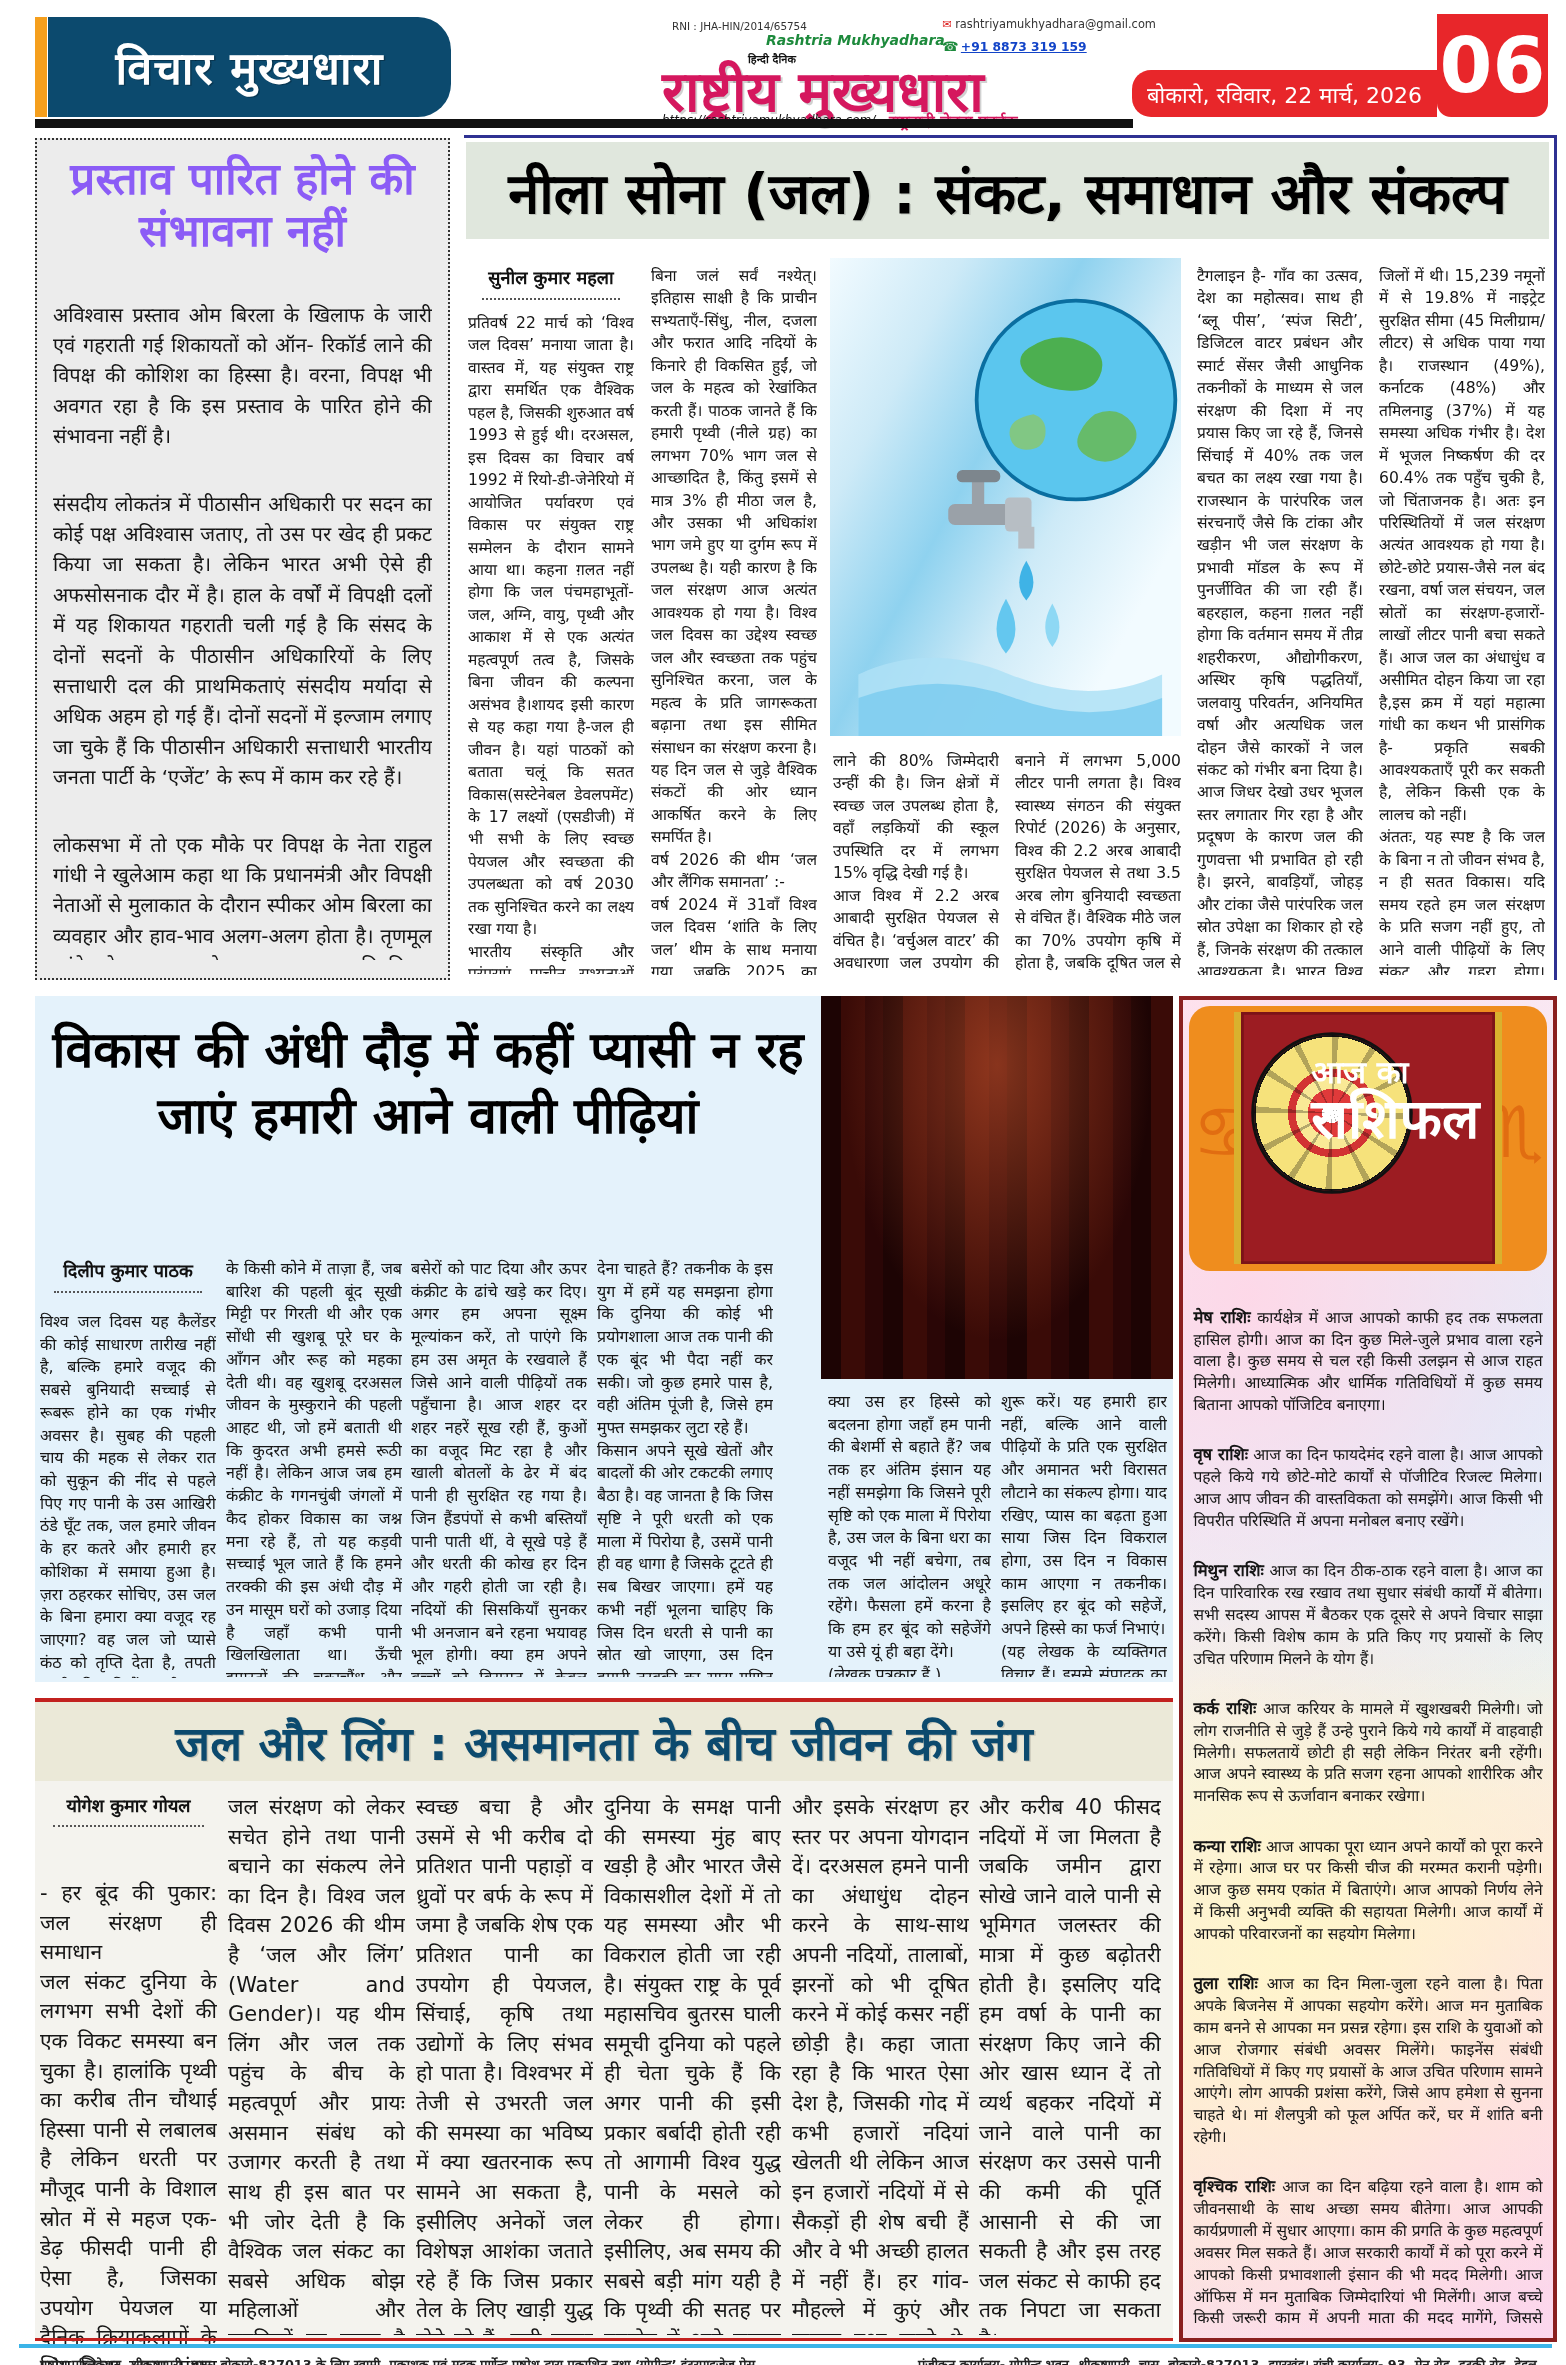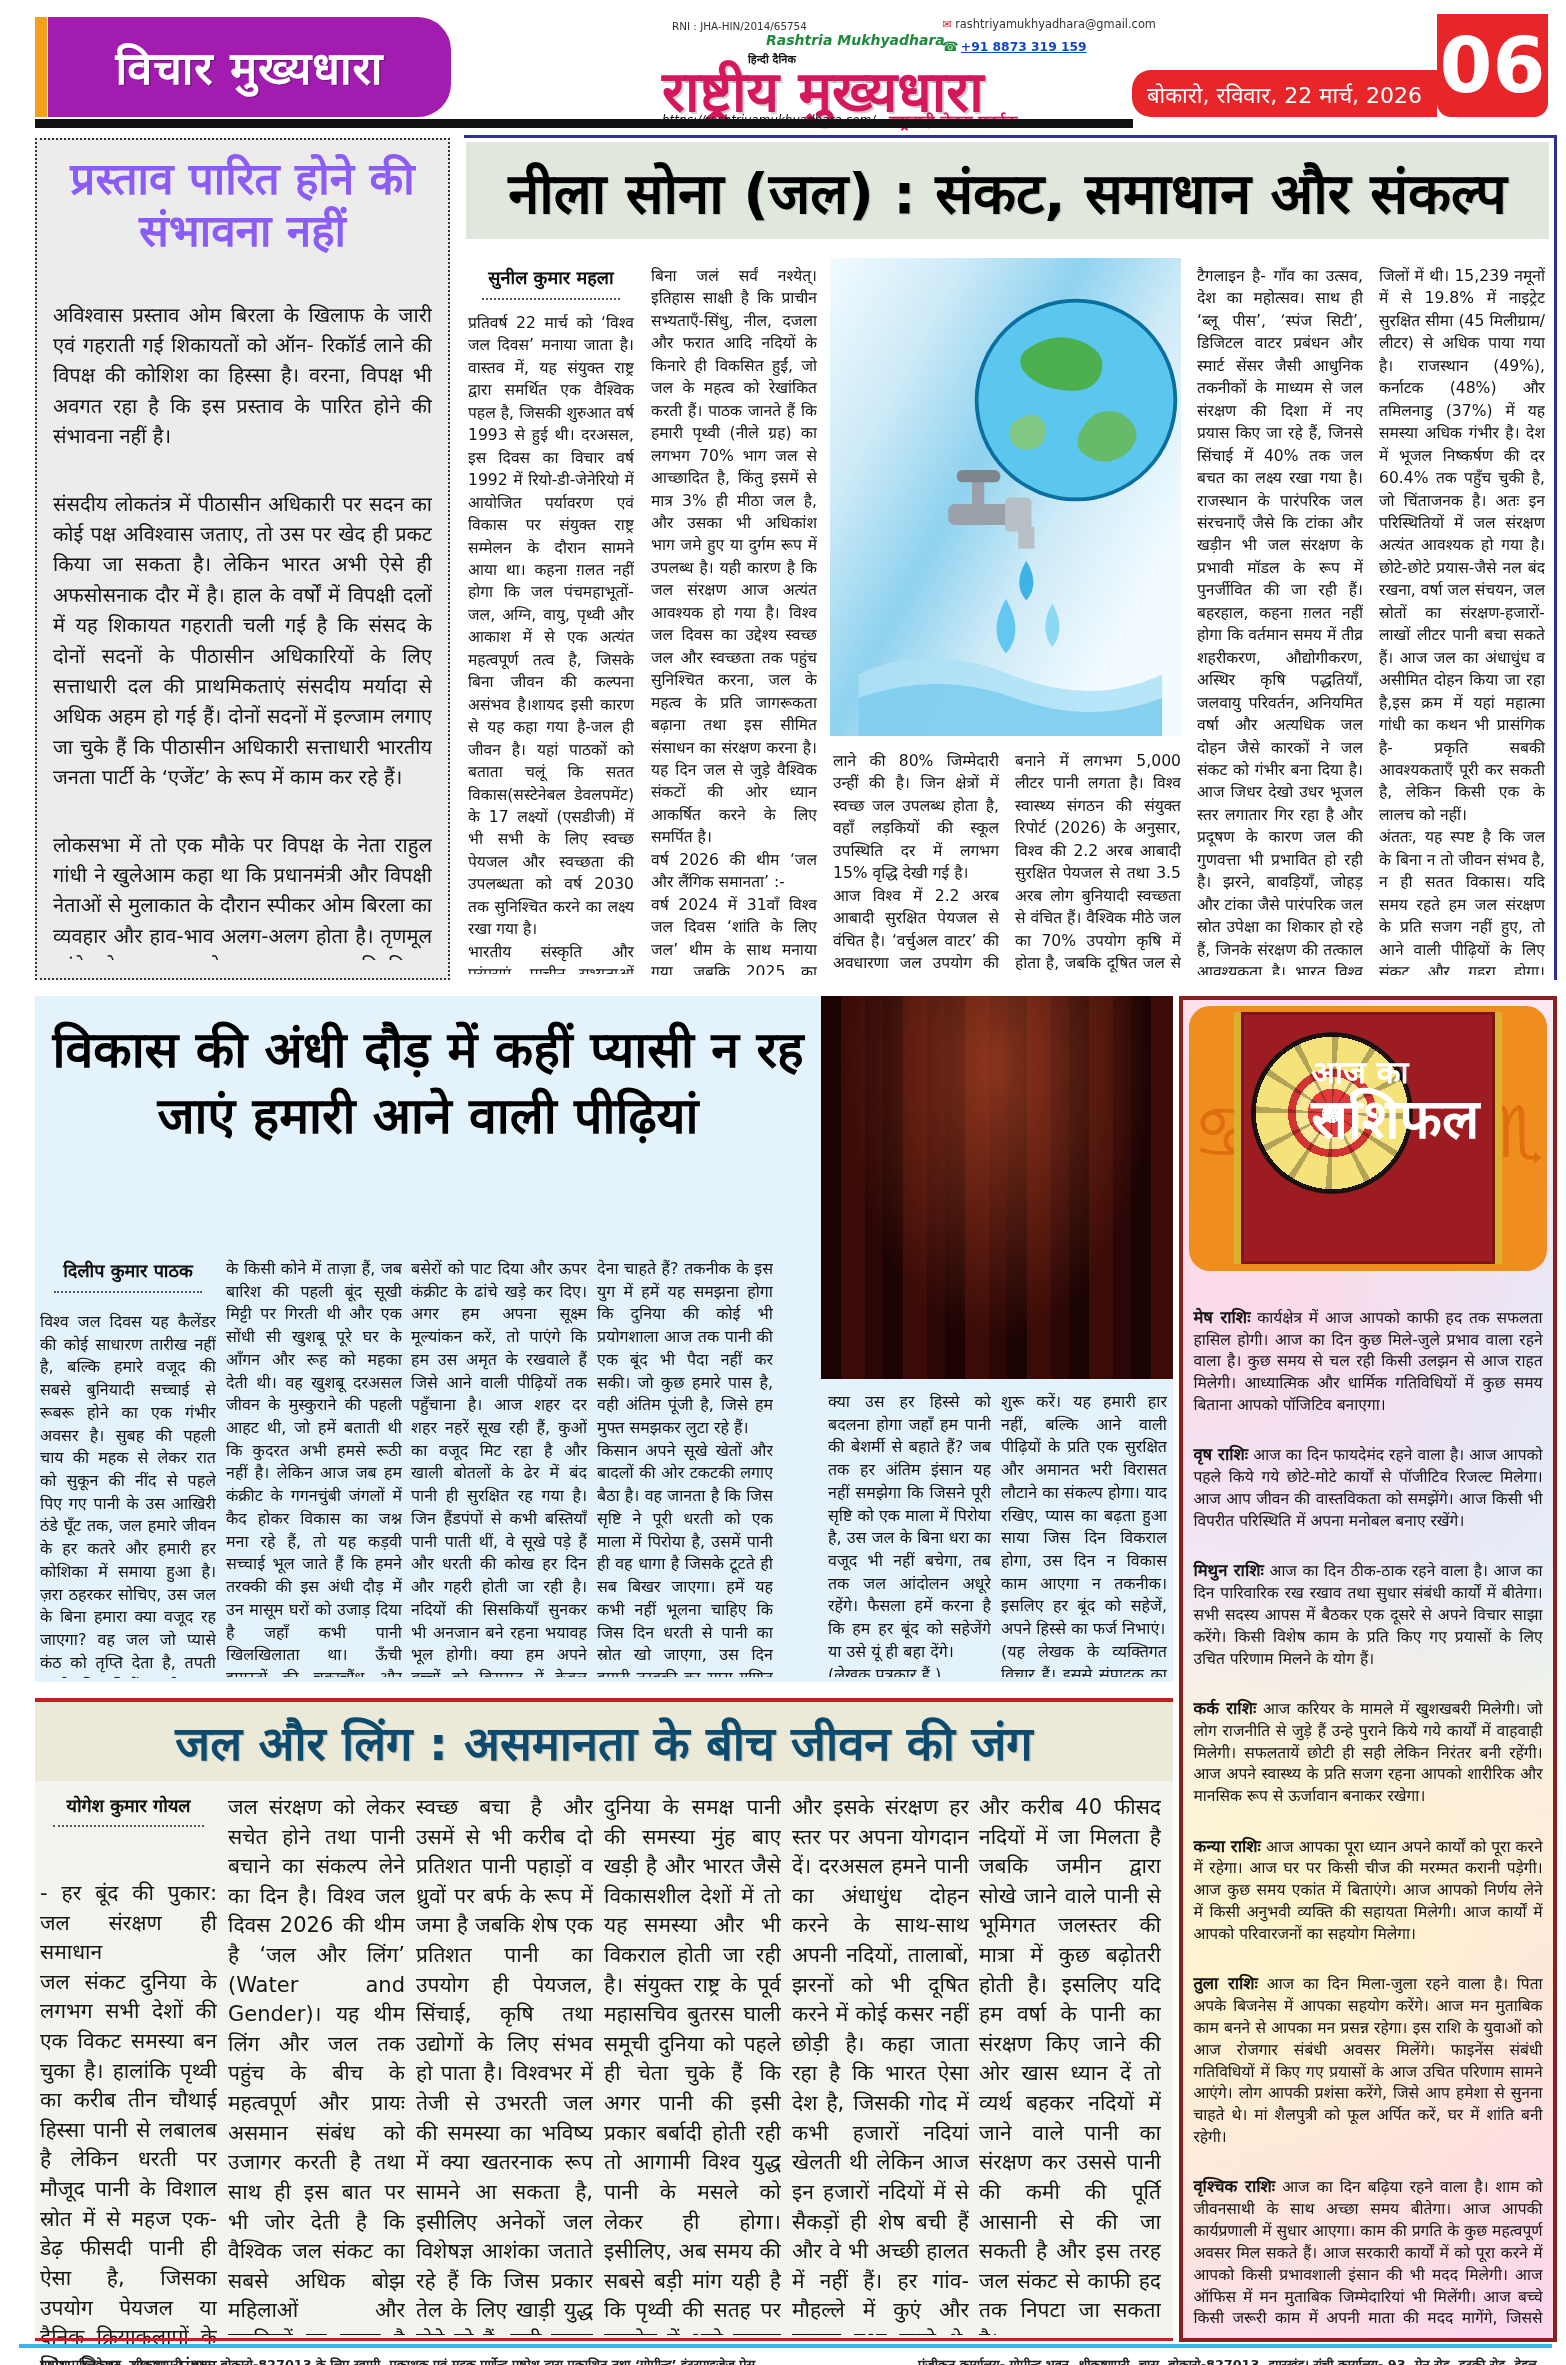--- a/index.html
+++ b/index.html
@@ -2,21 +2,21 @@
 <html style="font-size:7.6px"><head>
 <meta charset="utf-8">
 <style>
   html,body{margin:0;padding:0;background:#777;}
   #page{position:relative;width:1567px;height:2468px;background:#ffffff;
         font-family:"DejaVu Sans","Liberation Sans",sans-serif;overflow:hidden;color:#111;}
   .abs{position:absolute;}
   .coltext{text-align:justify;white-space:pre-line;overflow:hidden;color:#151515;}
   
   .orange-strip{background:#f59f1d;}
-  .green-box{background:#a21caf;border-radius:0 33px 33px 0;display:flex;align-items:center;justify-content:center;}
+  .green-box{background:#0c4a6e;border-radius:0 33px 33px 0;display:flex;align-items:center;justify-content:center;}
   .green-box span{color:#fff;font-weight:bold;font-size:45px;letter-spacing:0.9px;text-shadow:1.4px 1.4px 0 rgba(0,0,0,.25);}
   .masthead-title{color:#d5175e;font-weight:bold;font-size:56px;white-space:nowrap;text-shadow:1.9px 1.9px 0 rgba(0,0,0,.18);}
   .masthead-tag{color:#d5175e;font-weight:bold;font-size:16px;}
   .tiny{font-size:10.4px;color:#333;}
   .brand-script{color:#1d8a3c;font-style:italic;font-weight:bold;font-size:14px;}
   .contact{font-size:12.3px;color:#1244c8;text-decoration:underline;font-weight:bold;}
   .red-box{background:#e8262a;color:#fff;display:flex;align-items:center;justify-content:center;}
   .date-box{border-radius:19px 0 0 19px;font-size:22px;font-weight:normal;}
   .page-box{border-radius:0 0 14px 14px;font-size:76px;font-weight:bold;}
   .black-bar{background:#111;}

